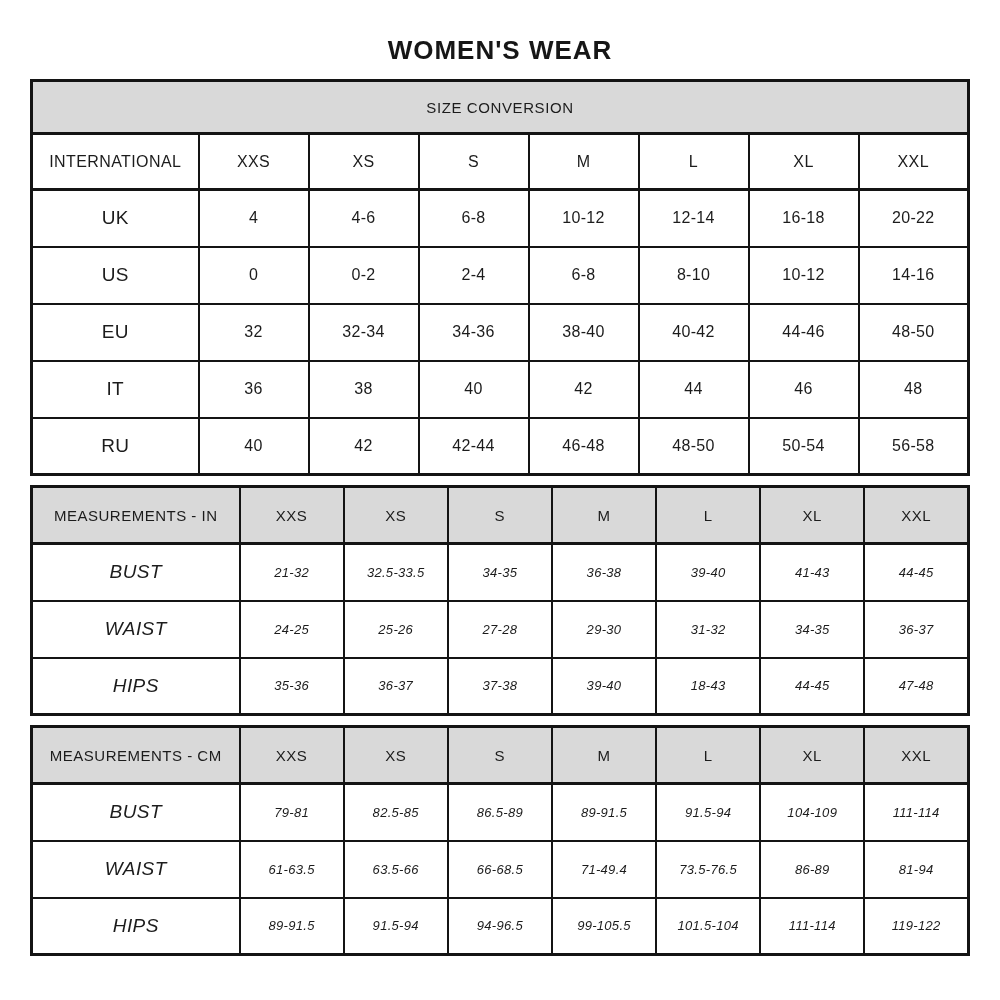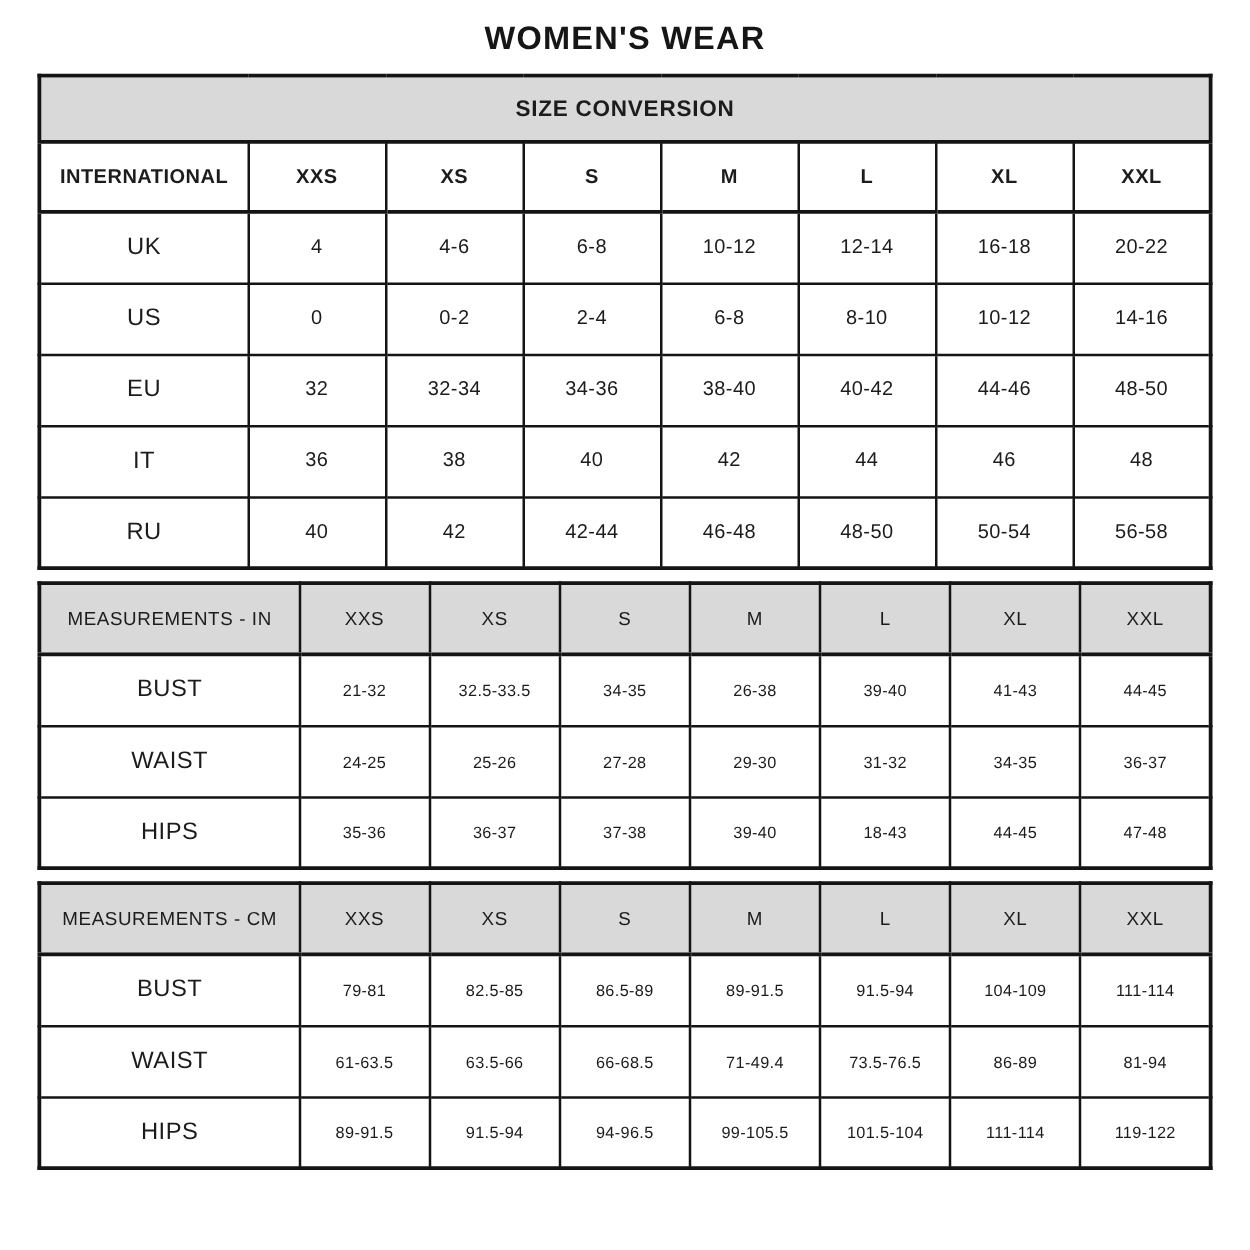--- a/index.html
+++ b/index.html
@@ -21,49 +21,50 @@
     padding: 0 30px;
     overflow: hidden;
   }
   .page-title {
     text-align: center;
     font-size: 26px;
     font-weight: bold;
     letter-spacing: 1px;
     padding: 15px 0 13px 0;
     color: #161616;
+    margin-top: 20px;
   }
   table {
     width: 940px;
     border-collapse: collapse;
     table-layout: fixed;
     border: 3px solid var(--border-color);
     margin-bottom: 9px;
   }
   th, td {
     border: 2px solid var(--border-color);
     text-align: center;
     vertical-align: middle;
     overflow: hidden;
     white-space: nowrap;
   }
   
   .t1 .table-title-cell {
     height: 53px;
     background: var(--header-bg);
-    font-weight: bold;
-    font-size: 18px;
+    font-weight: normal;
+    font-size: 15px;
     letter-spacing: 0.6px;
     border-bottom: 3px solid var(--border-color);
     margin-top: 43px;
   }
   .t1 thead th {
     height: 56px;
     background: #ffffff;
-    font-weight: bold;
+    font-weight: normal;
     font-size: 16px;
     letter-spacing: 0.4px;
     border-bottom: 3px solid var(--border-color);
   }
   .t1 tbody td {
     height: 57px;
     font-size: 16px;
     letter-spacing: 0.3px;
   }
   
@@ -72,20 +73,21 @@
     background: var(--header-bg);
     font-weight: normal;
     font-size: 15px;
     letter-spacing: 0.5px;
     border-bottom: 3px solid var(--border-color);
   }
   .tm tbody td {
     height: 57px;
     font-size: 13px;
     letter-spacing: 0.3px;
+    font-style: italic;
   }
   .tm tbody td.row-label,
   .t1 tbody td.row-label {
     font-size: 19px;
     letter-spacing: 0.4px;
   }
 </style>
 </head>
 <body>
 
@@ -195,21 +197,21 @@
           <th>XL</th>
           <th>XXL</th>
         </tr>
     </thead>
     <tbody>
         <tr>
           <td class="row-label">BUST</td>
           <td>21-32</td>
           <td>32.5-33.5</td>
           <td>34-35</td>
-          <td>26-38</td>
+          <td>36-38</td>
           <td>39-40</td>
           <td>41-43</td>
           <td>44-45</td>
         </tr>
         <tr>
           <td class="row-label">WAIST</td>
           <td>24-25</td>
           <td>25-26</td>
           <td>27-28</td>
           <td>29-30</td>

